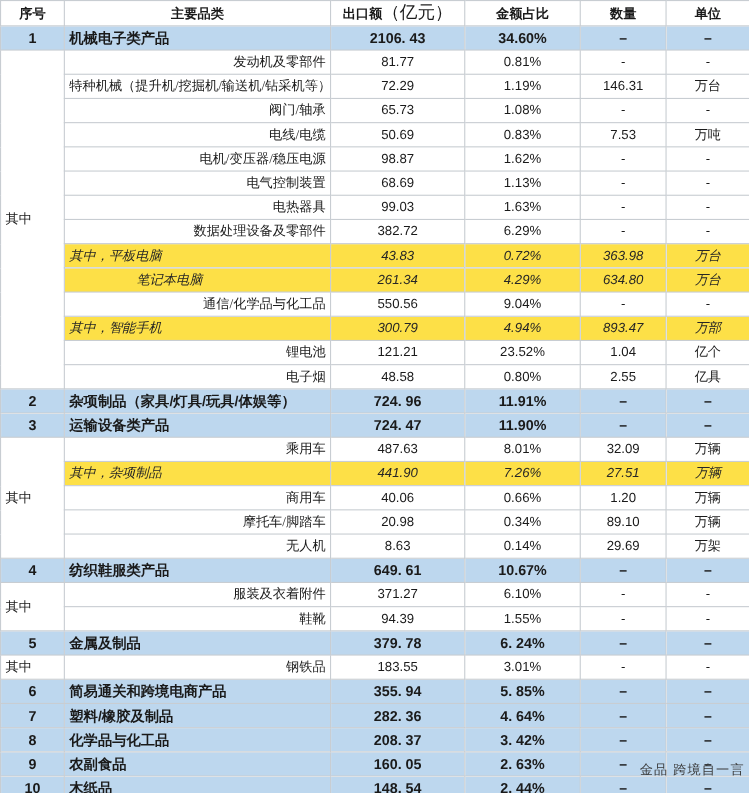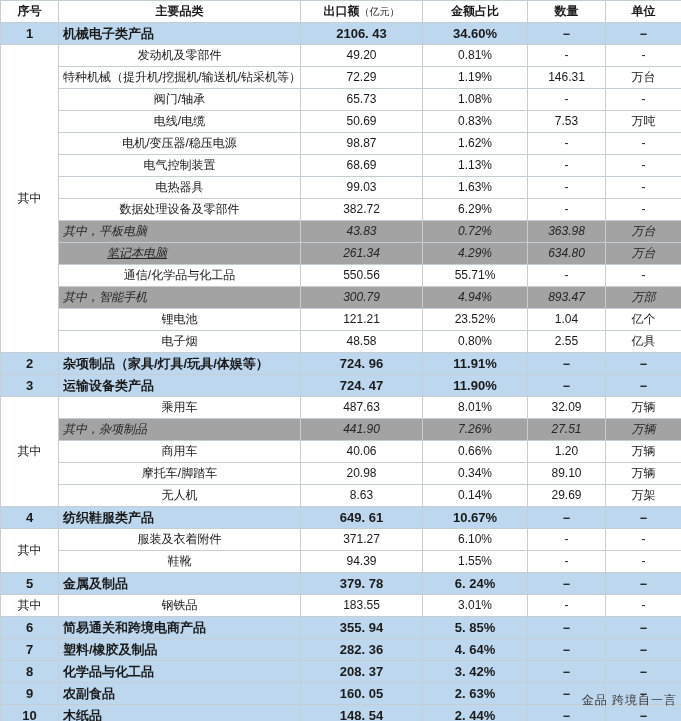--- a/index.html
+++ b/index.html
@@ -44,47 +44,46 @@
 
   .hdr td {
     background: #ffffff;
     font-weight: bold;
     font-size: 14px;
     text-align: center;
     height: 28px;
     line-height: 28px;
   }
   .unit-small {
-    font-size: 10px;
+    font-size: 16px;
     font-weight: normal;
   }
 
   .num { text-align: center; }
   .ctr { text-align: center; }
   .name { text-align: left; padding-left: 14px; }
-  .name-ind { text-align: center; padding-left: 34px; }
+  .name-ind { text-align: right; padding-left: 34px; font-family: Liberation Serif, serif; }
   .name-ind2 { text-align: left; padding-left: 48px; font-style: italic; }
 
   
   tr.major td {
     background: #bdd7ee;
     font-weight: bold;
     font-size: 13px;
   }
   tr.major td.name { font-weight: bold; }
   tr.shade td {
-    background: #a3a3a3;
+    background: #fde047;
     font-style: italic;
     color: #262626;
   }
   tr.plain td {
     background: #ffffff;
   }
   .sub-label {
-    text-align: center;
     vertical-align: middle;
     font-size: 12px;
   }
   .footer-overlay {
     position: absolute;
     right: 4px;
     bottom: 12px;
     font-size: 12px;
     color: #3a3a3a;
     background: transparent;
@@ -119,21 +118,21 @@
           <td class="ctr">1</td>
           <td class="name">机械电子类产品</td>
           <td class="num">2106. 43</td>
           <td class="num">34.60%</td>
           <td class="num">－</td>
           <td class="ctr">－</td>
         </tr>
         <tr class="plain">
           <td class="sub-label" rowspan="14">其中</td>
           <td class="name-ind">发动机及零部件</td>
-          <td class="num">49.20</td>
+          <td class="num">81.77</td>
           <td class="num">0.81%</td>
           <td class="num">-</td>
           <td class="ctr">-</td>
         </tr>
         <tr class="plain">
           <td class="name-ind">特种机械（提升机/挖掘机/输送机/钻采机等）</td>
           <td class="num">72.29</td>
           <td class="num">1.19%</td>
           <td class="num">146.31</td>
           <td class="ctr">万台</td>
@@ -181,30 +180,30 @@
           <td class="ctr">-</td>
         </tr>
         <tr class="shade">
           <td class="name-ind2">其中，平板电脑</td>
           <td class="num">43.83</td>
           <td class="num">0.72%</td>
           <td class="num">363.98</td>
           <td class="ctr">万台</td>
         </tr>
         <tr class="shade">
-          <td class="name-ind2" style="padding-left: 48px; text-decoration: underline;">笔记本电脑</td>
+          <td class="name-ind2" style="padding-left: 65px;">笔记本电脑</td>
           <td class="num">261.34</td>
           <td class="num">4.29%</td>
           <td class="num">634.80</td>
           <td class="ctr">万台</td>
         </tr>
         <tr class="plain">
           <td class="name-ind">通信/化学品与化工品</td>
           <td class="num">550.56</td>
-          <td class="num">55.71%</td>
+          <td class="num">9.04%</td>
           <td class="num">-</td>
           <td class="ctr">-</td>
         </tr>
         <tr class="shade">
           <td class="name-ind2">其中，智能手机</td>
           <td class="num">300.79</td>
           <td class="num">4.94%</td>
           <td class="num">893.47</td>
           <td class="ctr">万部</td>
         </tr>

